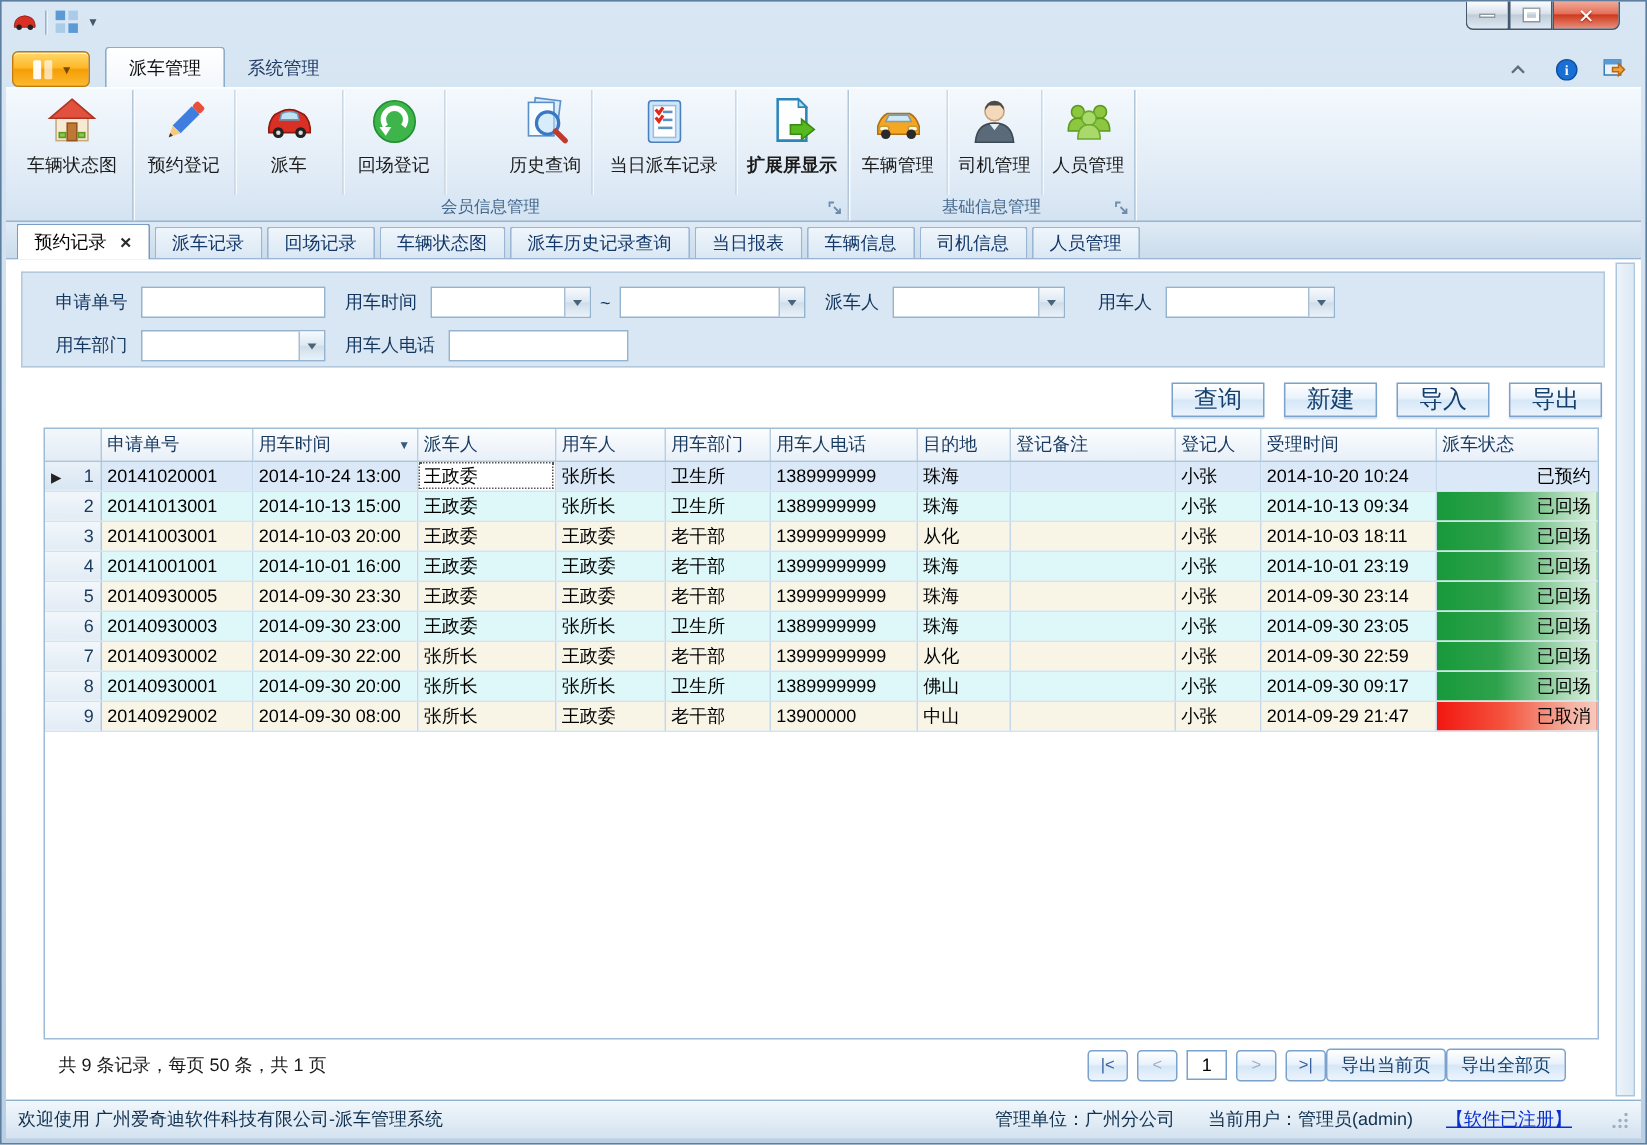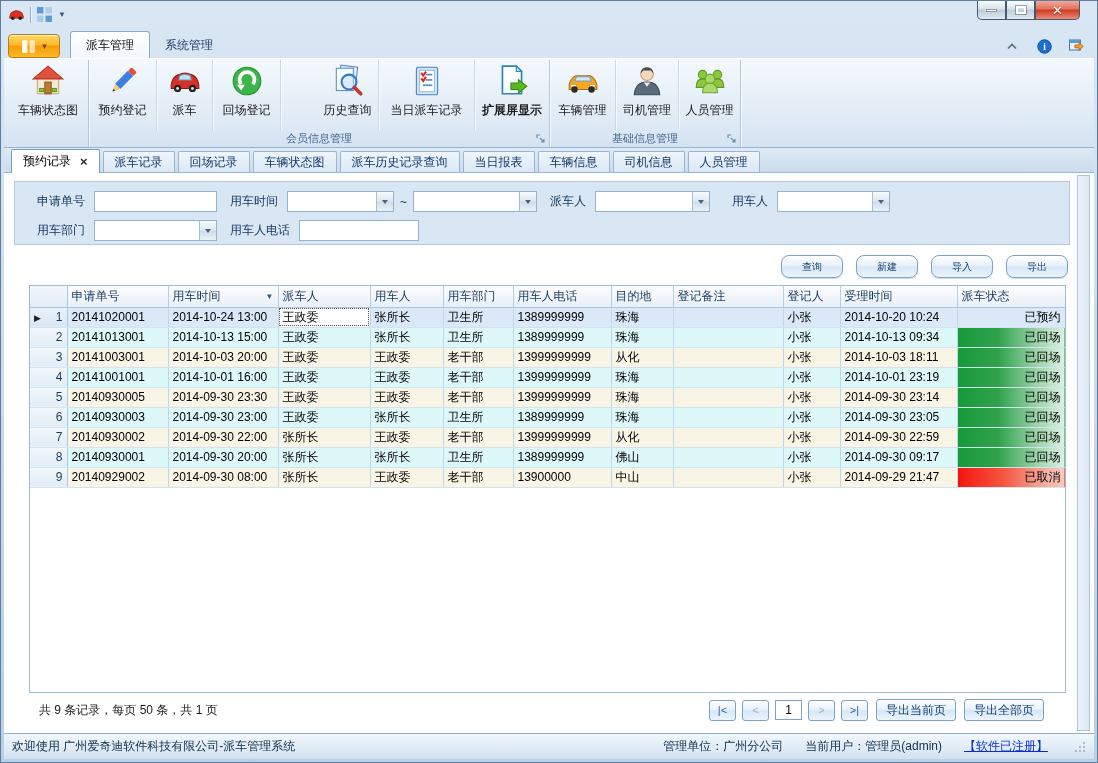--- a/index.html
+++ b/index.html
@@ -60,21 +60,21 @@
   .f-row .lbl{margin-right:9px;white-space:nowrap;}
   .f-row .gap{width:13px;}
   .tbox{height:21px;border:1px solid #93b3cf;background:#fff;font-size:12px;padding:0 3px;}
   .combo{display:inline-flex;height:21px;border:1px solid #93b3cf;background:#fff;}
   .combo .cfield{flex:1;}
   .combo .cbtn{width:17px;border-left:1px solid #a8bed2;display:flex;align-items:center;justify-content:center;
                background:linear-gradient(#f7fafd,#dde8f2 48%,#cfdde9 52%,#e9f2f9);}
   .tri{width:0;height:0;border:3.5px solid transparent;border-top:4.5px solid #4a6378;margin-top:4px;}
   .tilde{margin:0 6px;color:#12365e;}
   .actions{display:flex;justify-content:flex-end;gap:13px;margin:10px 26px 7px 0;flex:none;}
-  .abtn{width:62px;height:23px;border:1px solid #7aa2cc;border-radius:8px;color:#15406e;font-size:10px;
+  .abtn{width:62px;height:23px;border:1px solid #7aa2cc;border-radius:0;color:#15406e;font-size:16px;
         display:flex;align-items:center;justify-content:center;cursor:default;
         background:linear-gradient(#ffffff,#e9f2fb 45%,#d6e7f7 52%,#ecf4fc);box-shadow:0 1px 1px rgba(120,150,180,.35);}
   
   .grid-box{width:1037px;margin-left:25px;flex:1;border:1px solid #9fbcd6;background:#fff;overflow:hidden;}
   table.grid{border-collapse:collapse;table-layout:fixed;width:1035px;}
   .grid th{height:21px;font-weight:normal;font-size:12px;color:#17395f;text-align:left;padding:0 4px;
            background:linear-gradient(#fcfdfe,#e7eff8);border-right:1px solid #b6cfe3;border-bottom:1px solid #a9c6dd;
            overflow:hidden;white-space:nowrap;}
   .grid td{height:20px;font-size:12px;color:#000;padding:0 4px;border-right:1px solid #c2d8e8;border-bottom:1px solid #cfe3f0;
            overflow:hidden;white-space:nowrap;}
@@ -89,21 +89,21 @@
   .grid td.st-reserved{text-align:right;}
   .grid td.focus{background:#fff;outline:1px dotted #555;outline-offset:-2px;}
   .sort{float:right;font-size:8px;color:#3a5a7a;margin-top:4px;}
   
   .pager{display:flex;align-items:center;margin:6px 50px 12px 35px;font-size:12px;color:#1a1a1a;flex:none;}
   .pg-spacer{flex:1;}
   .nbtn{width:27px;height:21px;margin-left:6px;border:1px solid #7aa2cc;border-radius:3px;color:#3a62a0;font-size:11px;
         display:flex;align-items:center;justify-content:center;background:linear-gradient(#ffffff,#e9f2fb 45%,#d6e7f7 52%,#ecf4fc);}
   .nbtn.dis{color:#9db2c8;}
   .pg-input{width:27px;height:20px;margin-left:6px;border:1px solid #7aa2cc;text-align:center;font-size:12px;}
-  .ebtn{height:22px;margin-left:8px;padding:0 9px;border:1px solid #7aa2cc;border-radius:3px;color:#15406e;font-size:12px;
+  .ebtn{height:22px;padding:0 9px;border:1px solid #7aa2cc;border-radius:3px;color:#15406e;font-size:12px;
         display:flex;align-items:center;justify-content:center;background:linear-gradient(#ffffff,#e9f2fb 45%,#d6e7f7 52%,#ecf4fc);}
   .ebtn:first-of-type{margin-left:16px;}
   .vtrack{position:absolute;top:2px;bottom:2px;right:4px;width:13px;border:1px solid #adc6dc;
           background:linear-gradient(90deg,#ecf3fa,#dce9f4);}
   
   .statusbar{height:26px;flex:none;margin-bottom:3px;background:linear-gradient(#f1f7fc,#d3e2f0);
              border-top:1px solid #8fb0cc;display:flex;align-items:center;font-size:12px;color:#10304f;
              padding:0 8px;gap:22px;white-space:nowrap;}
   .sb-welcome{flex:1;}
   .sb-link{color:#0a2fd0;text-decoration:underline;}
@@ -210,21 +210,21 @@
                   <g transform="rotate(45 16 16)">
                     <rect x="12.5" y="1" width="7" height="5" rx="1.5" fill="#e8503c"></rect>
                     <rect x="12.5" y="6" width="7" height="17" fill="#3f7ede"></rect>
                     <polygon points="12.5,23 19.5,23 16,30" fill="#f5c97e"></polygon>
                     <polygon points="14.8,27.5 17.2,27.5 16,30" fill="#333"></polygon>
                   </g>
                 </svg>
               </span>
               <span class="rbtn-label">预约登记</span>
             </div>
-            <div class="rbtn" style="width: 56px;">
+            <div class="rbtn" style="width: 72px;">
               <span class="rbtn-icon">
                 <svg viewBox="0 0 32 32">
                   <path d="M3 20 Q4 12 10 10 Q16 7 22 10 Q28 12 29 20 L29 23 L3 23 Z" fill="#d93025" stroke="#8e1a10"></path>
                   <path d="M11 11 Q16 8.5 21 11 L22 15 L10 15 Z" fill="#bfe3f5" stroke="#6a95b5"></path>
                   <circle cx="9" cy="23" r="3.4" fill="#222"></circle>
                   <circle cx="9" cy="23" r="1.4" fill="#ddd"></circle>
                   <circle cx="23" cy="23" r="3.4" fill="#222"></circle>
                   <circle cx="23" cy="23" r="1.4" fill="#ddd"></circle>
                 </svg>
               </span>

